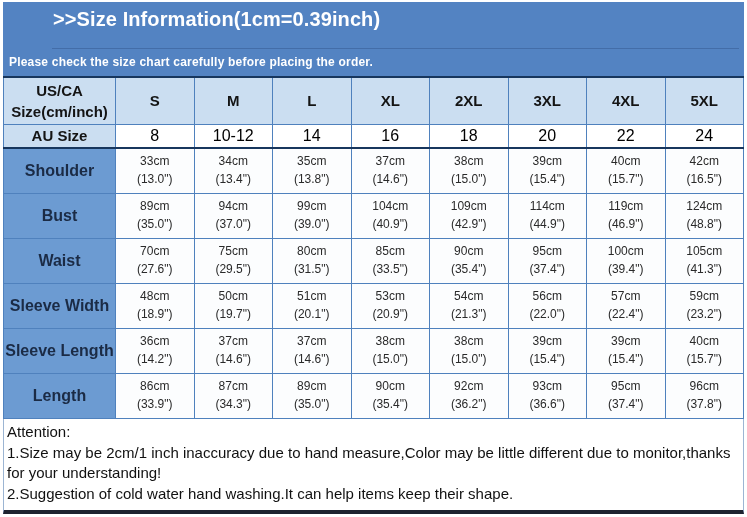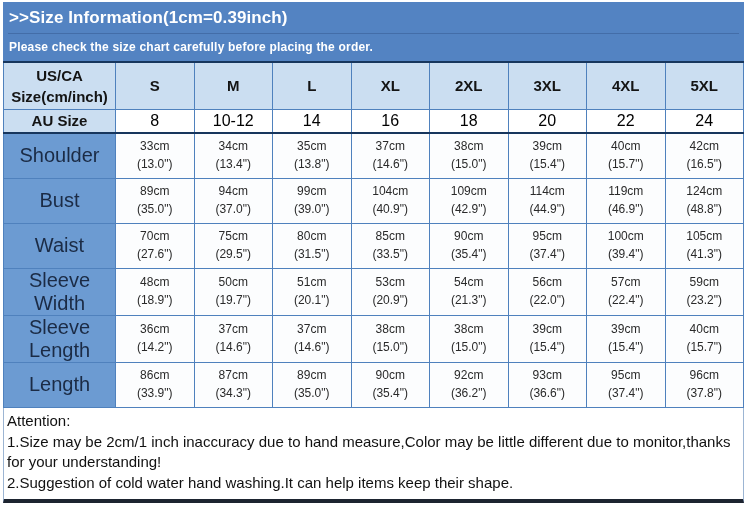--- a/index.html
+++ b/index.html
@@ -10,24 +10,25 @@
   }
   .page{padding:2px 3px 0 3px;box-sizing:border-box;}
 
   
   .banner{
     background:var(--banner-blue,#5383c2);
     color:#ffffff;
     padding:3px 5px 4px 5px;
   }
   .banner-title{
-    font-size:17px;font-weight:700;
-    padding:3px 0 5px 1px;
+    font-size:20px;font-weight:700;
+    padding:3px 0 17px 1px;
     border-bottom:1px solid rgba(28,54,99,0.28);
     letter-spacing:0.1px;
+    margin-left:44px;
   }
   .banner-subtitle{
     font-size:12px;font-weight:700;
     padding:6px 0 3px 1px;
     letter-spacing:0.2px;
   }
 
   
   table.size-chart{
     width:100%;
@@ -44,21 +45,21 @@
   thead th{
     background:var(--header-blue,#cbdef1);
     color:#141414;font-size:15px;font-weight:700;
   }
   tr.corner-row{height:47px;}
   tr.intl-row{height:24px;}
   tr.au-row{border-bottom:2px solid var(--dark-line,#17365d);}
   .corner-cell div{line-height:1.4;}
   tbody th.row-label{
     background:var(--label-blue,#6c9bd2);
-    color:#1b2b45;font-weight:400;font-size:20px;margin-top:36px;
+    color:#1b2b45;font-weight:700;font-size:16px;margin-top:36px;
   }
   tbody tr{height:45px;}
   tbody td{
     background:#fcfdfe;color:#2a2a2a;
     font-size:12px;line-height:1.45;
   }
 
   
   .attention{
     border-left:1px solid #9cb5d3;

